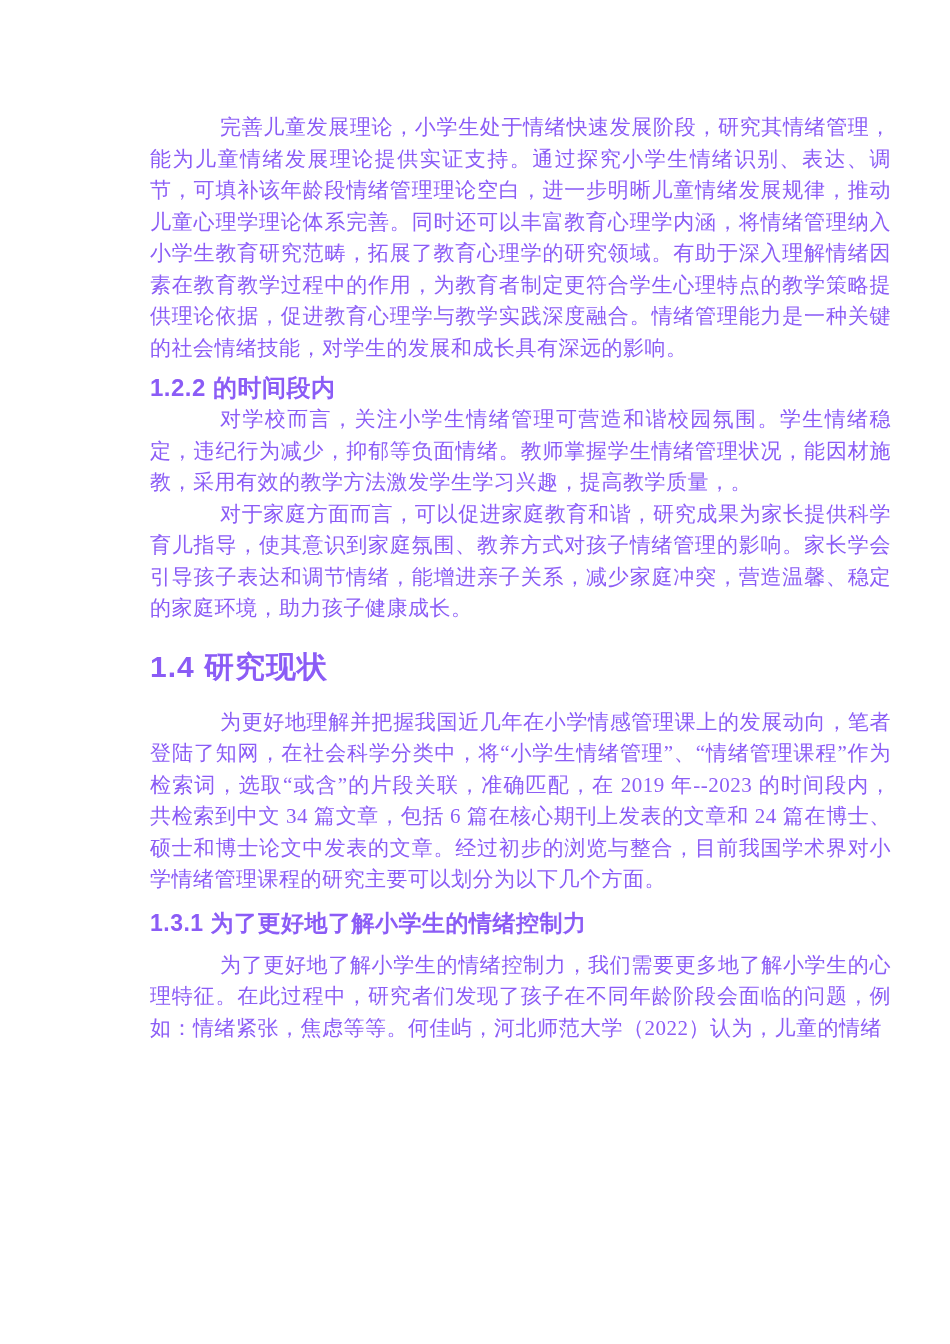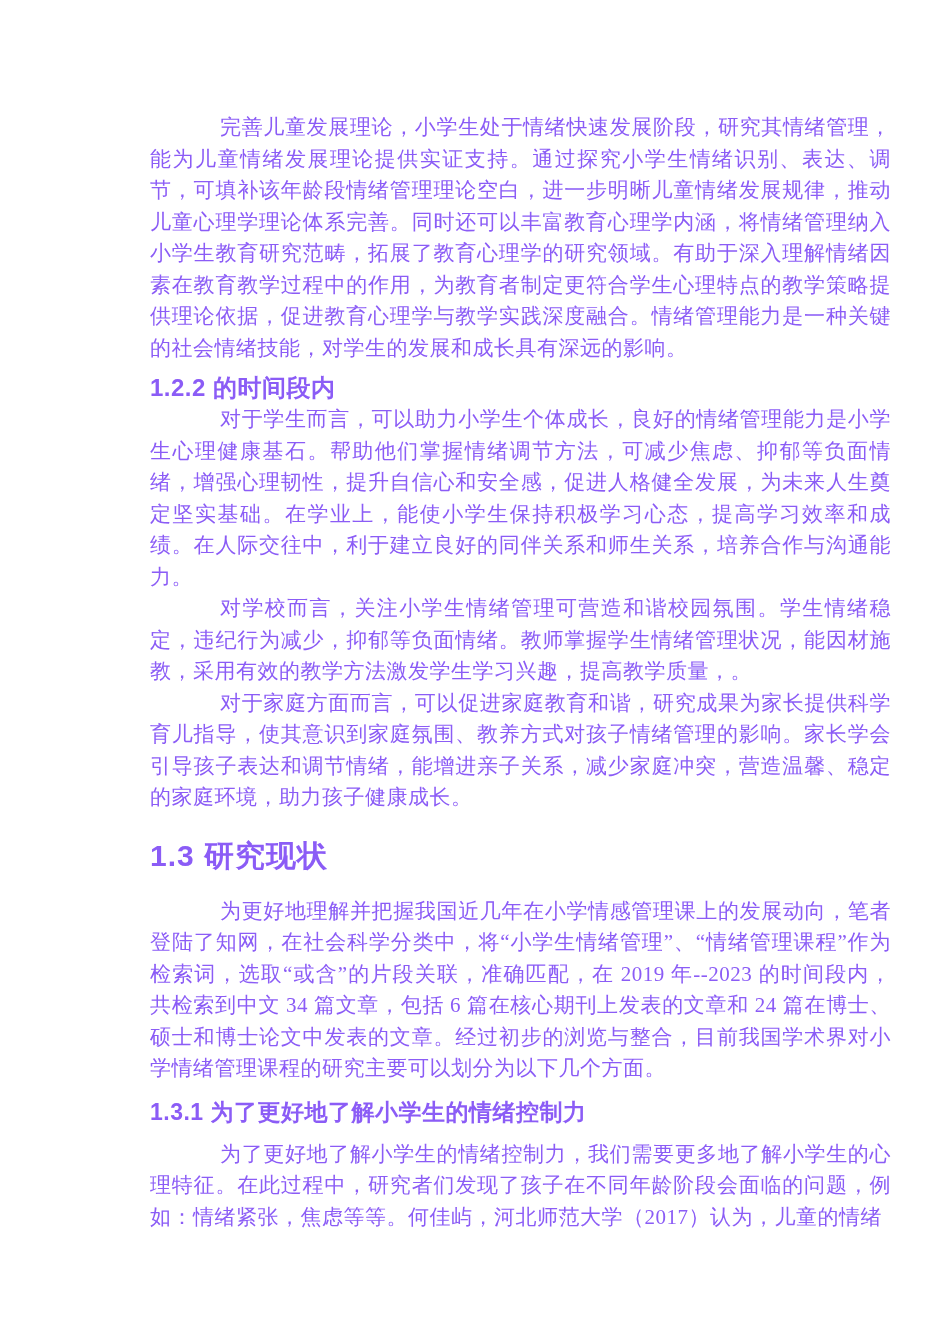--- a/index.html
+++ b/index.html
@@ -53,27 +53,26 @@
 </style>
 </head>
 <body>
 
 <div class="page" style="background: rgb(255, 255, 255); color: #8b5cf6; margin-left: 46px;">
 
   <p class="body-para">完善儿童发展理论，小学生处于情绪快速发展阶段，研究其情绪管理，能为儿童情绪发展理论提供实证支持。通过探究小学生情绪识别、表达、调节，可填补该年龄段情绪管理理论空白，进一步明晰儿童情绪发展规律，推动儿童心理学理论体系完善。同时还可以丰富教育心理学内涵，将情绪管理纳入小学生教育研究范畴，拓展了教育心理学的研究领域。有助于深入理解情绪因素在教育教学过程中的作用，为教育者制定更符合学生心理特点的教学策略提供理论依据，促进教育心理学与教学实践深度融合。情绪管理能力是一种关键的社会情绪技能，对学生的发展和成长具有深远的影响。</p>
 
   <h3 class="heading-l3">1.2.2 的时间段内</h3>
 
-  <p class="body-para">对于学生而言，可以助力小学生个体成长，良好的情绪管理能力是小学生心理健康基石。帮助他们掌握情绪调节方法，可减少焦虑、抑郁等负面情绪，增强心理韧性，提升自信心和安全感，促进人格健全发展，为未来人生奠定坚实基础。在学业上，能使小学生保持积极学习心态，提高学习效率和成绩。在人际交往中，利于建立良好的同伴关系和师生关系，培养合作与沟通能力。</p>
 
   <p class="body-para">对学校而言，关注小学生情绪管理可营造和谐校园氛围。学生情绪稳定，违纪行为减少，抑郁等负面情绪。教师掌握学生情绪管理状况，能因材施教，采用有效的教学方法激发学生学习兴趣，提高教学质量，。</p>
 
   <p class="body-para">对于家庭方面而言，可以促进家庭教育和谐，研究成果为家长提供科学育儿指导，使其意识到家庭氛围、教养方式对孩子情绪管理的影响。家长学会引导孩子表达和调节情绪，能增进亲子关系，减少家庭冲突，营造温馨、稳定的家庭环境，助力孩子健康成长。</p>
 
-  <h2 class="heading-l2">1.3 研究现状</h2>
+  <h2 class="heading-l2">1.4 研究现状</h2>
 
   <p class="body-para">为更好地理解并把握我国近几年在小学情感管理课上的发展动向，笔者登陆了知网，在社会科学分类中，将“小学生情绪管理”、“情绪管理课程”作为检索词，选取“或含”的片段关联，准确匹配，在 2019 年--2023 的时间段内，共检索到中文 34 篇文章，包括 6 篇在核心期刊上发表的文章和 24 篇在博士、硕士和博士论文中发表的文章。经过初步的浏览与整合，目前我国学术界对小学情绪管理课程的研究主要可以划分为以下几个方面。</p>
 
   <h3 class="heading-l3 heading-l3-small">1.3.1 为了更好地了解小学生的情绪控制力</h3>
 
-  <p class="body-para">为了更好地了解小学生的情绪控制力，我们需要更多地了解小学生的心理特征。在此过程中，研究者们发现了孩子在不同年龄阶段会面临的问题，例如：情绪紧张，焦虑等等。何佳屿，河北师范大学（2017）认为，儿童的情绪</p>
+  <p class="body-para">为了更好地了解小学生的情绪控制力，我们需要更多地了解小学生的心理特征。在此过程中，研究者们发现了孩子在不同年龄阶段会面临的问题，例如：情绪紧张，焦虑等等。何佳屿，河北师范大学（2022）认为，儿童的情绪</p>
 
 </div>
 
 </body></html>

